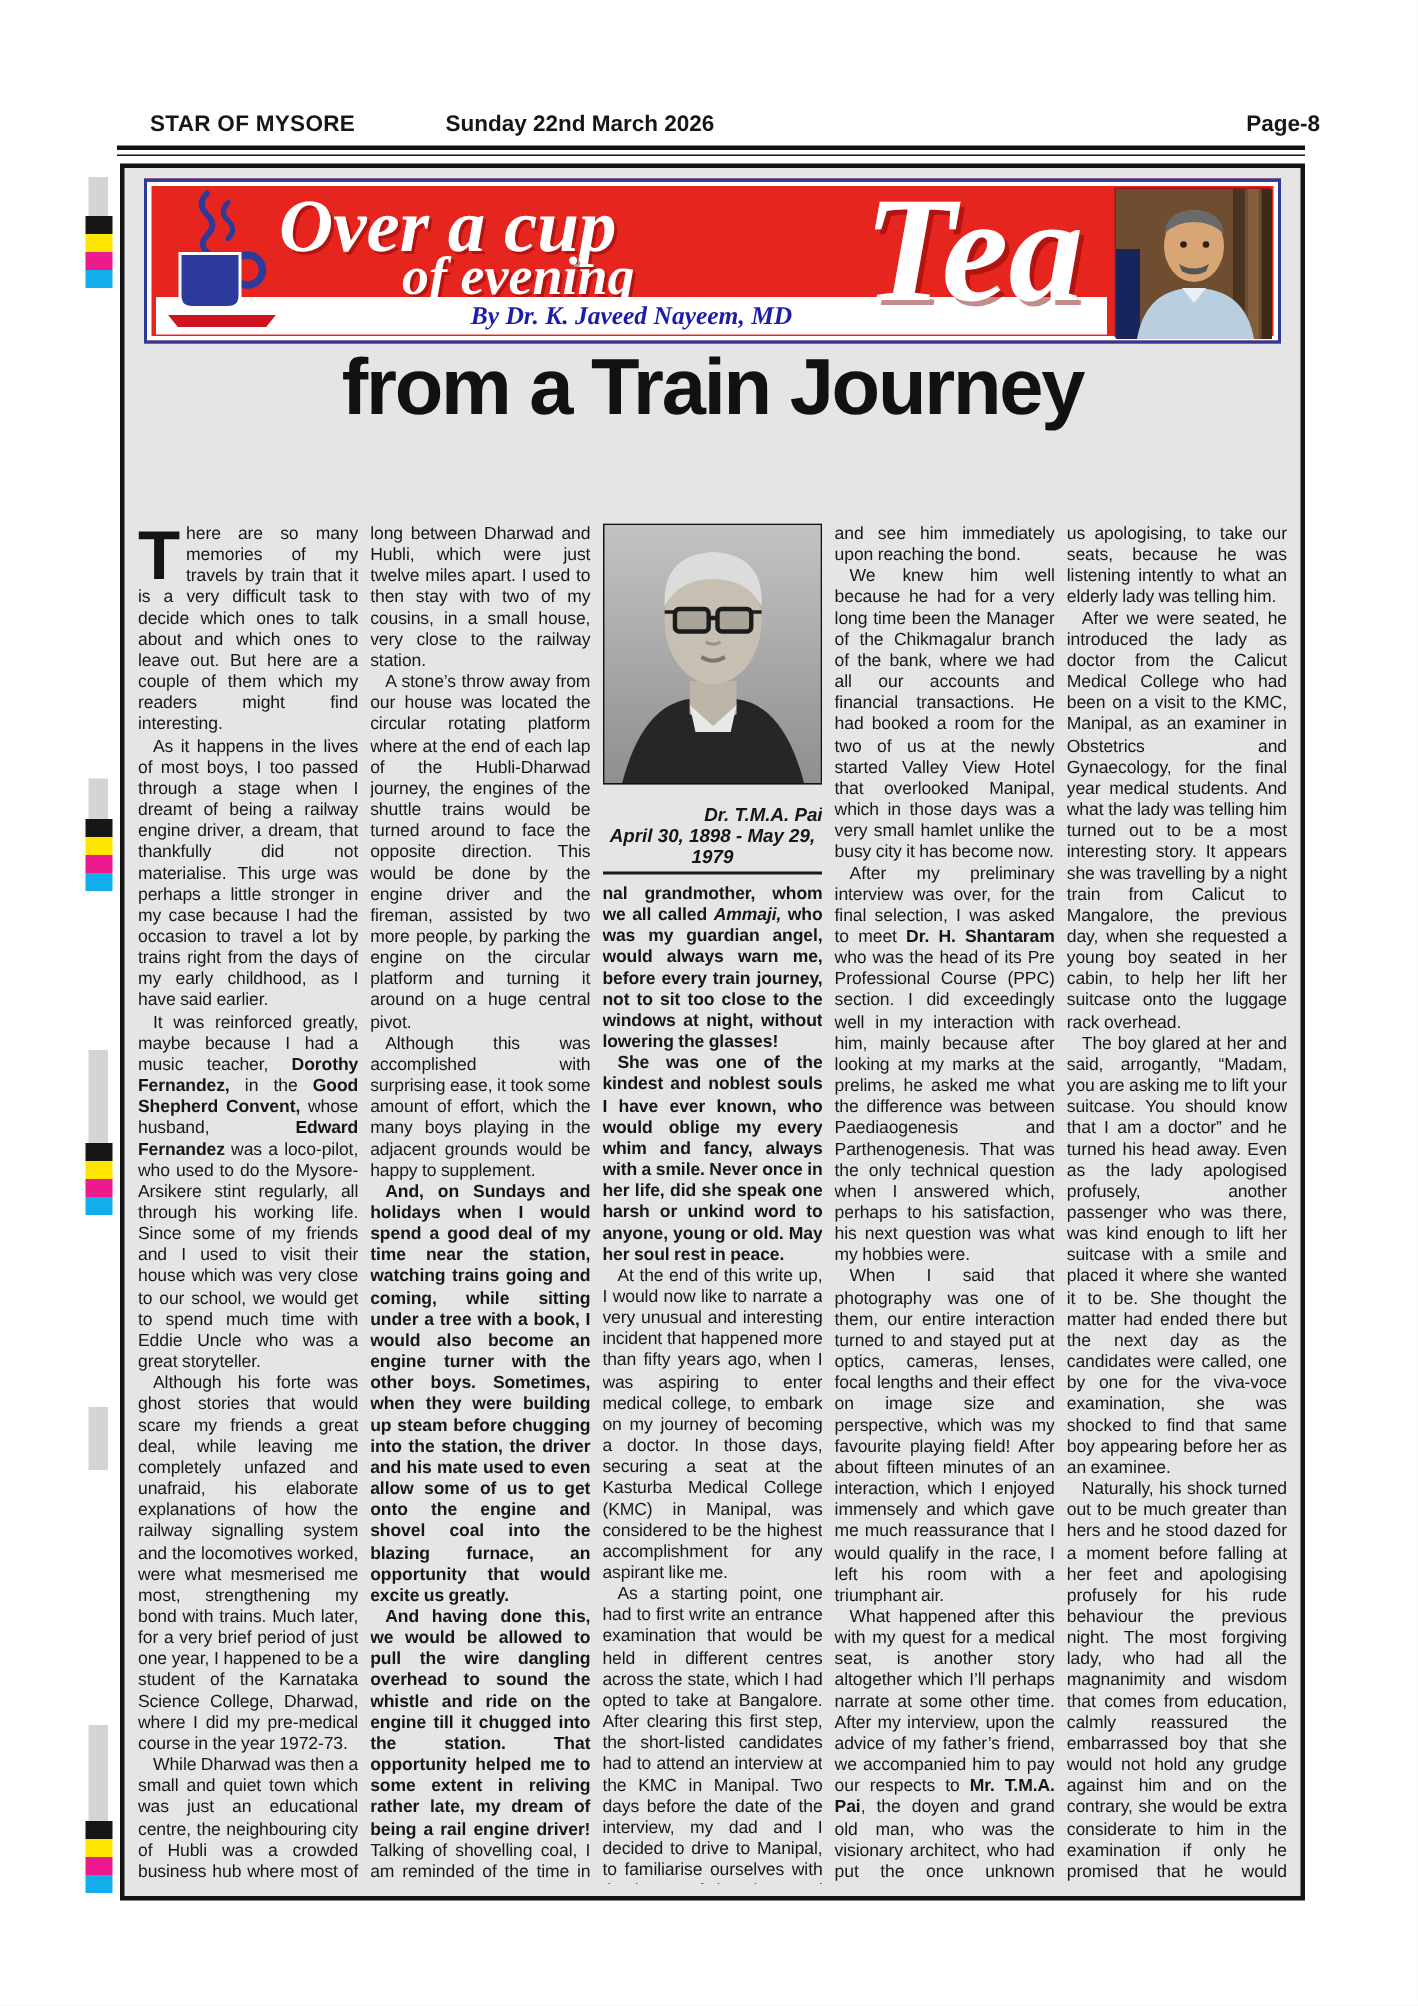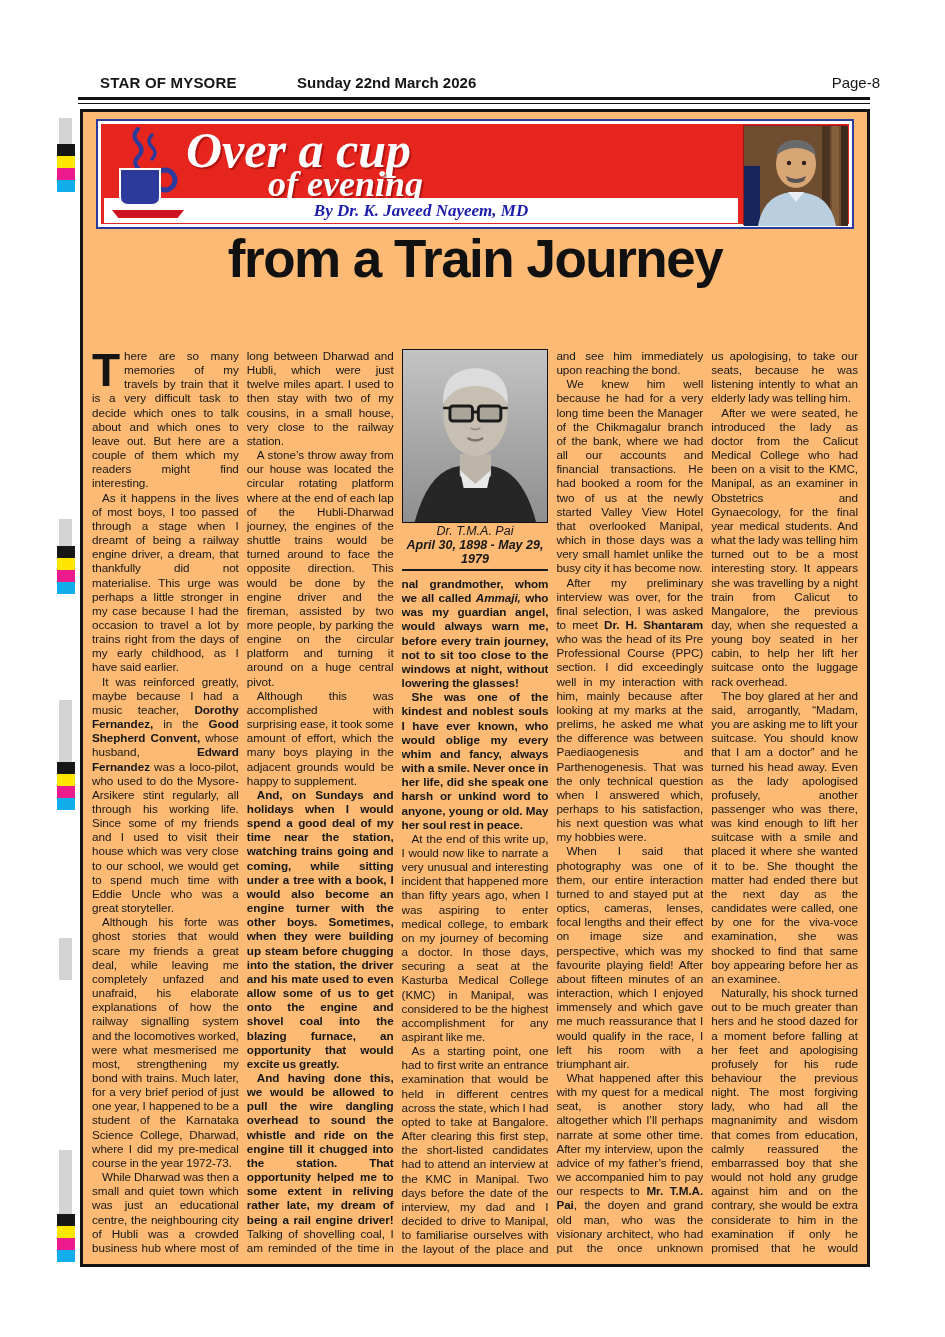--- a/index.html
+++ b/index.html
@@ -14,28 +14,28 @@
   
   .reg-strip { position:absolute; left:57px; top:0; width:20px; height:1337px; }
   .reg-group { position:absolute; left:0; width:18px; }
   .reg-bar { width:13px; margin-left:2px; background:var(--mark-gray,#d4d4d4); }
   .reg-sq { width:18px; height:12px; }
 
   
   .masthead { position:absolute; left:90px; top:74px; width:792px; height:22px; }
   .mh-paper { position:absolute; left:10px; top:0; font-size:15px; font-weight:bold; letter-spacing:0.2px; }
   .mh-date  { position:absolute; left:207px; top:0; font-size:15px; font-weight:bold; }
-  .mh-page  { position:absolute; right:2px; top:0; font-size:15px; font-weight:normal; }
+  .mh-page  { position:absolute; right:2px; top:0; font-size:15px; font-weight:bold; }
   .mh-rule-thick { position:absolute; left:78px; top:97px; width:792px; height:3px; background:#111; }
   .mh-rule-thin  { position:absolute; left:78px; top:103px; width:792px; height:1px; background:#111; }
 
   
   .article-box {
     position:absolute; left:80px; top:109px; width:790px; height:1158px;
-    border:3px solid #141414; background:#fdba74;
+    border:3px solid #141414; background:#e5e5e5;
   }
 
   
   .banner {
     position:absolute; left:13px; top:7px; right:13px; height:110px;
     background:var(--banner-red,#e6251f);
     border:2px solid #2b3a9b;
     box-shadow: inset 0 0 0 3px #fff;
   }
   .banner-title1 {
@@ -85,21 +85,21 @@
   .para.noindent { text-indent:0; }
   .dropcap {
     float:left; font-weight:bold; font-size:46px; line-height:38px;
     padding:2px 4px 0 0; color:#141414;
   }
 
   
   figure.pai { width:100%; margin:0 0 6px 0; }
   .photo-frame { border:1px solid #111; background:#9a9a9a; }
   .photo-frame svg { display:block; width:100%; height:172px; }
-  .cap-name  { font-size:12.5px; font-weight:normal; font-style:italic; text-align:center; margin-top:1px; }
+  .cap-name  { font-size:12.5px; font-weight:bold; font-style:italic; text-align:right; margin-top:13px; }
   .cap-dates { font-size:12.5px; font-weight:bold; font-style:italic; text-align:center;
                border-bottom:2px solid #1a1a1a; padding-bottom:3px; }
 </style>
 </head>
 <body>
 
 <div class="reg-strip">
   <div class="reg-group" style="top:118px">
       <div class="reg-bar" style="height: 26px;"></div>
       <div class="reg-sq" style="background: rgb(22, 22, 22);"></div>
@@ -148,20 +148,21 @@
       <svg viewBox="0 0 88 102" width="88" height="102">
         <path d="M30 4 q-7 7 0 14 q7 7 0 14 q-6 6 1 12" fill="none" stroke="var(--cup-blue)" stroke-width="4" stroke-linecap="round"></path>
         <path d="M44 10 q-6 6 0 12 q6 6 0 12" fill="none" stroke="var(--cup-blue)" stroke-width="3.4" stroke-linecap="round"></path>
         <circle cx="57" cy="55" r="10" fill="none" stroke="var(--cup-blue)" stroke-width="5"></circle>
         <path d="M12 44 h40 v28 q0 8 -8 8 h-24 q-8 0 -8 -8 z" fill="var(--cup-blue)" stroke="#fff" stroke-width="2"></path>
         <path d="M2 84 h76 l-8 10 h-60 z" fill="var(--saucer-red)" stroke="#fff" stroke-width="2"></path>
       </svg>
     </div>
     <div class="banner-title1">Over a cup</div>
     <div class="banner-title2">of evening</div>
+    <div class="banner-tea">Tea</div>
     <div class="byline-strip">
       <span class="byline-text">By Dr. K. Javeed Nayeem, MD</span>
     </div>
     <div class="banner-photo">
       <svg viewBox="0 0 104 100" width="104" height="100" preserveAspectRatio="none">
         <rect width="104" height="100" fill="#6e4d30"></rect>
         <rect x="78" y="0" width="8" height="100" fill="#4a3320"></rect>
         <rect x="88" y="0" width="7" height="100" fill="#84603a"></rect>
         <rect x="97" y="0" width="7" height="100" fill="#3c2a1a"></rect>
         <rect x="0" y="40" width="16" height="60" fill="#16265c"></rect>

